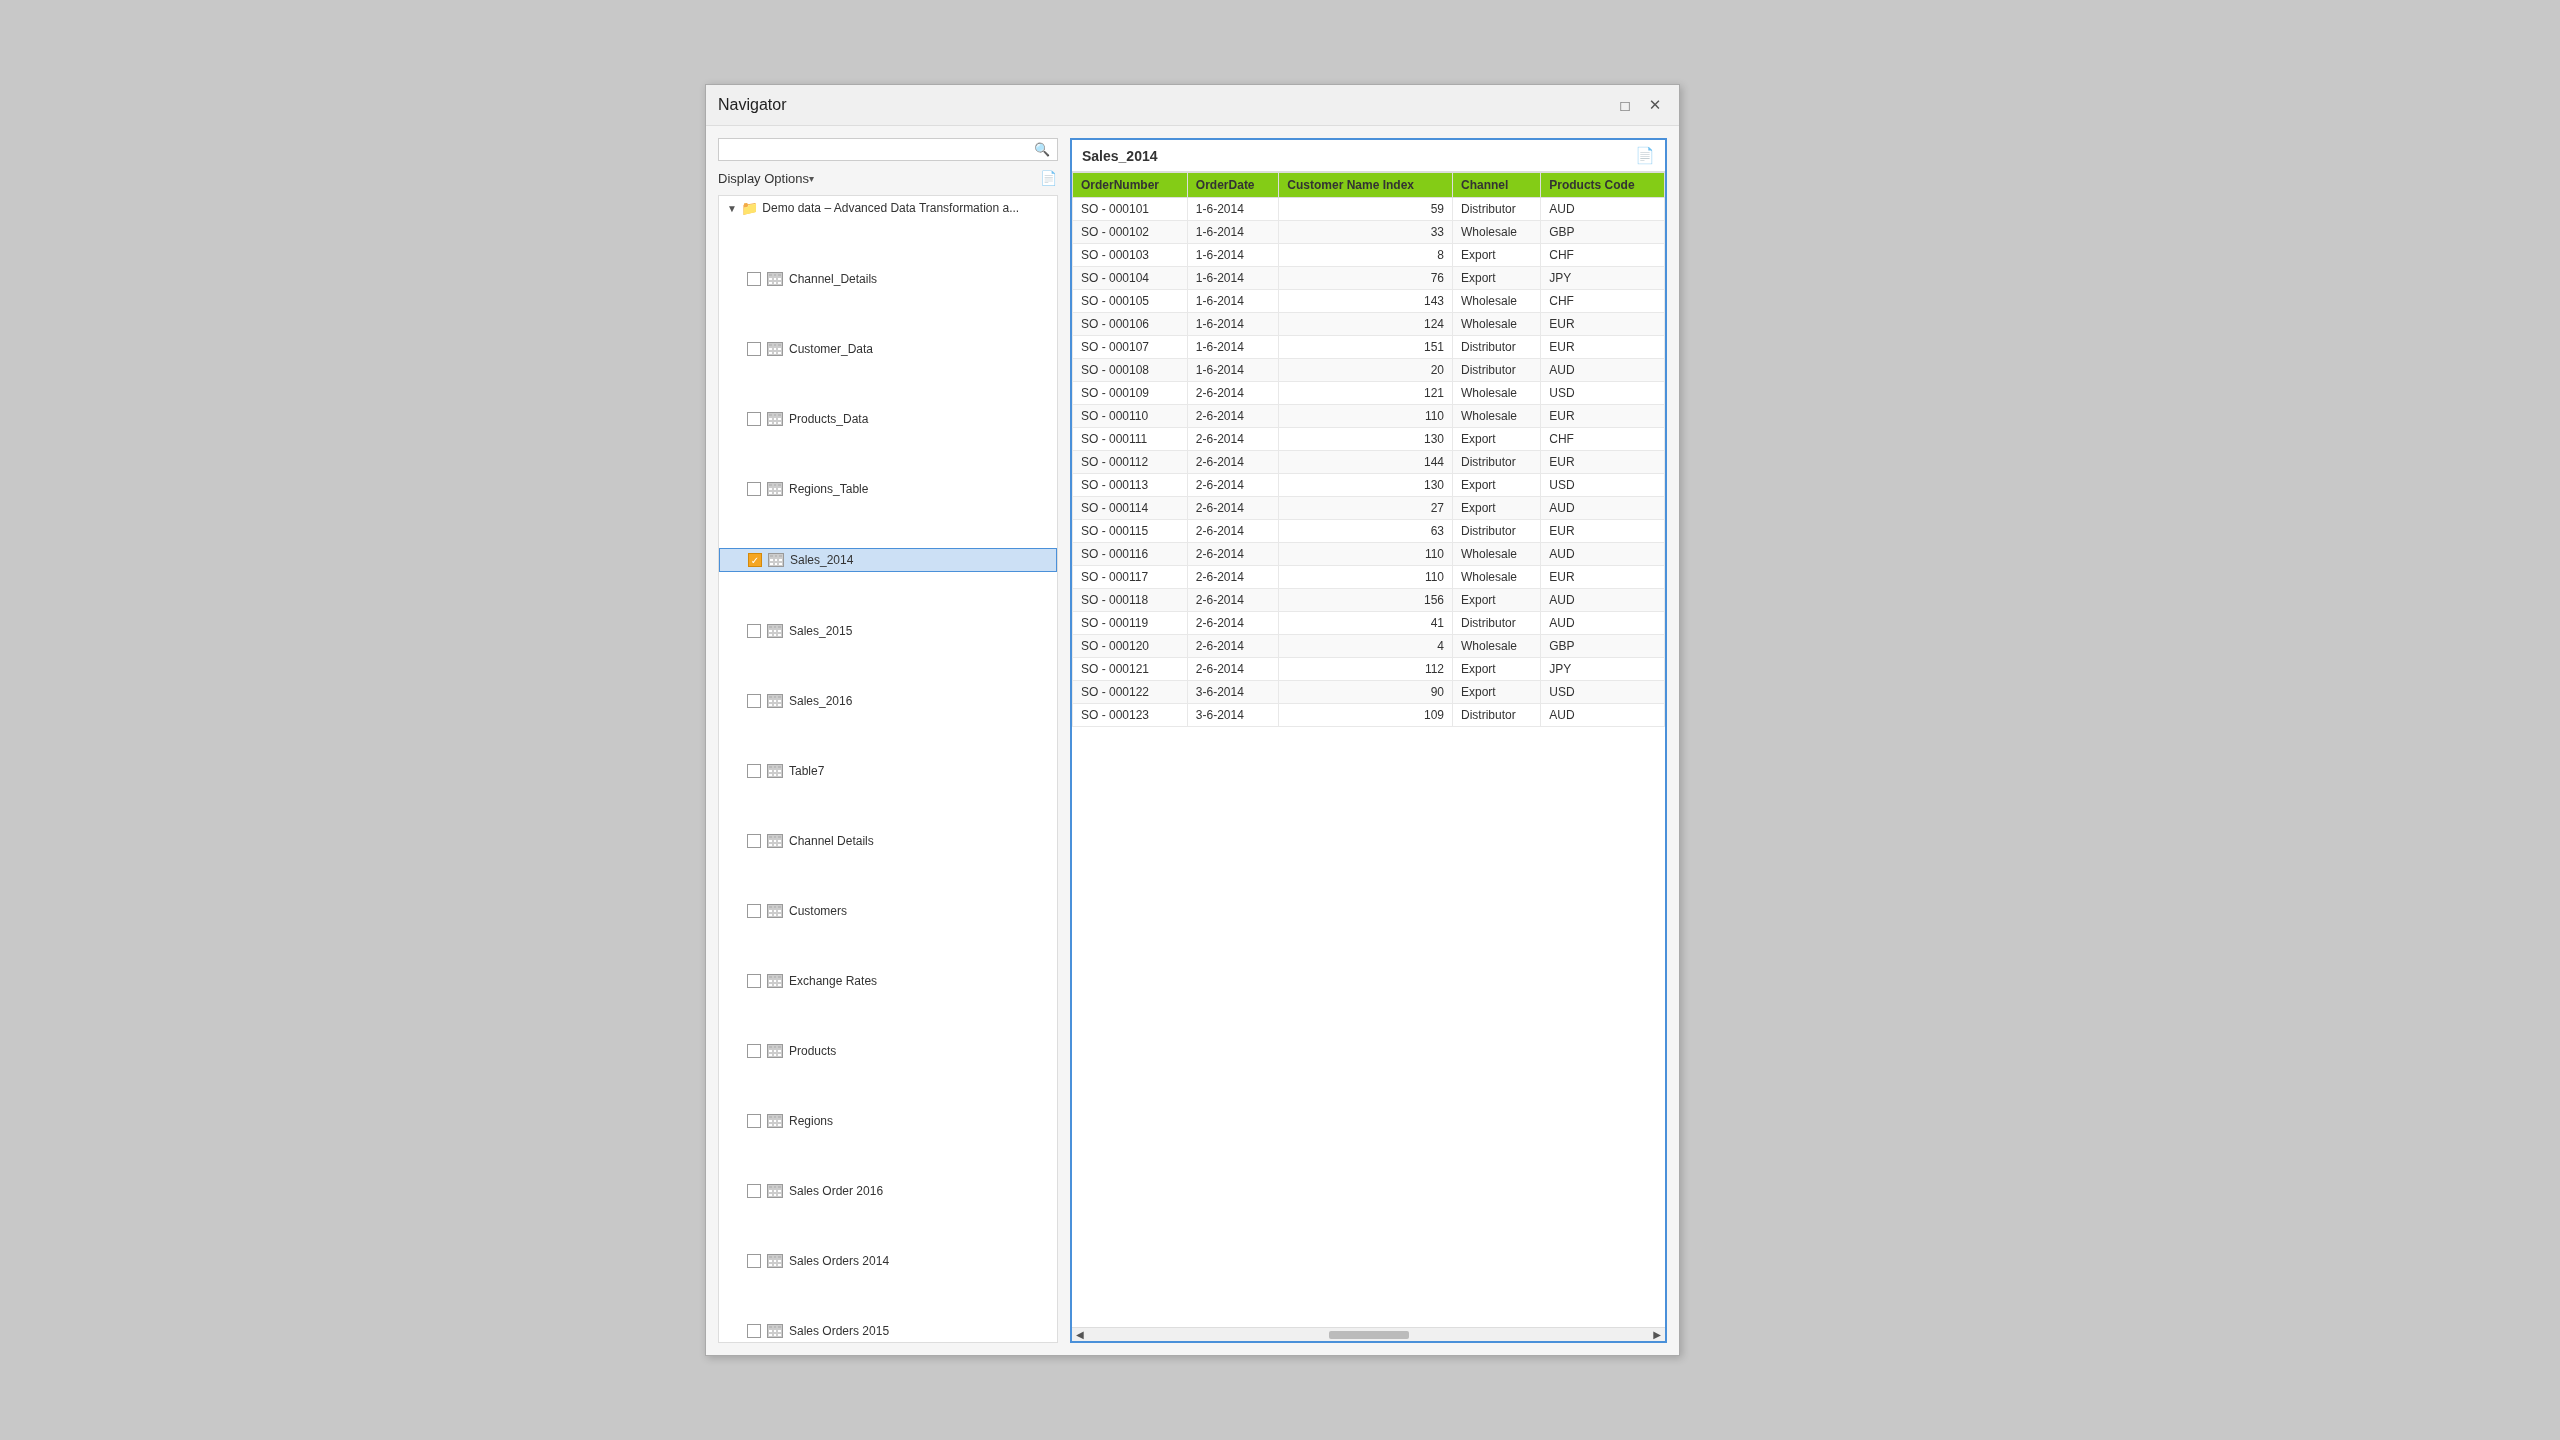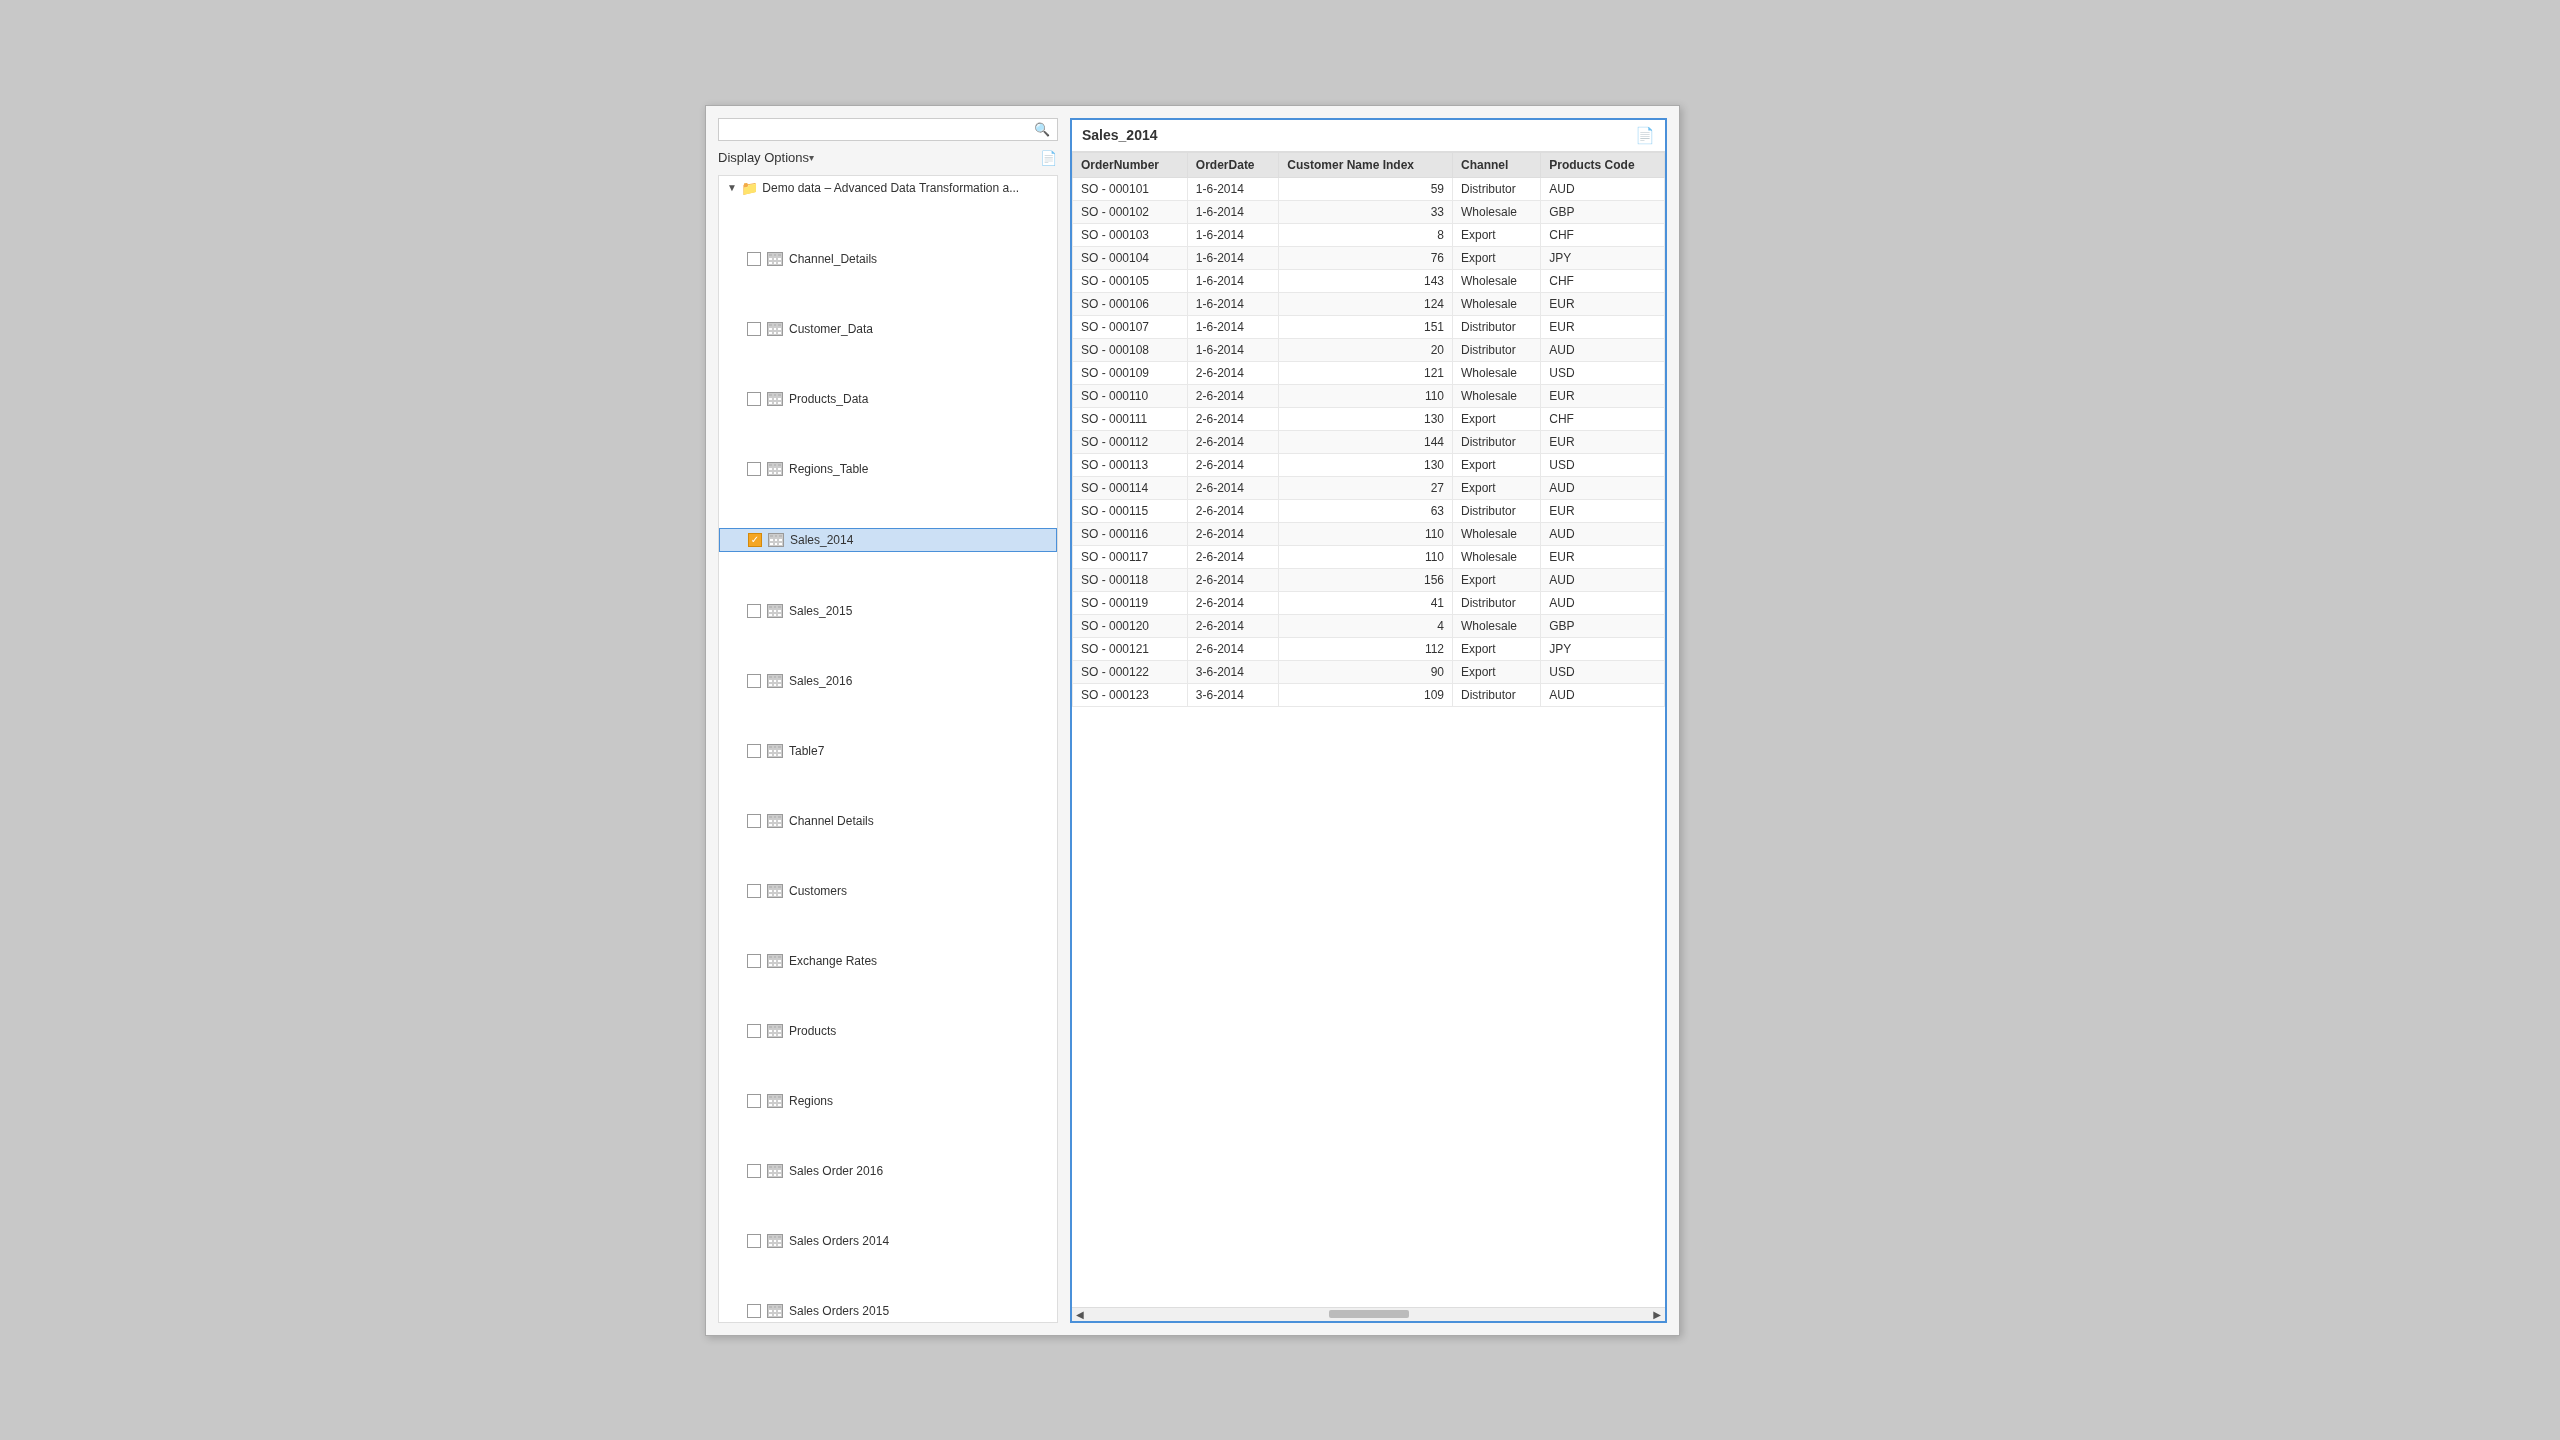--- a/index.html
+++ b/index.html
@@ -274,21 +274,21 @@
       flex: 1;
       overflow: hidden;
       position: relative;
     }
     .data-table {
       width: 100%;
       border-collapse: collapse;
       font-size: 12px;
     }
     .data-table th {
-      background: #e5e5e5;
+      background: #84cc16;
       border: 1px solid #ddd;
       padding: 5px 8px;
       text-align: left;
       font-weight: 600;
       color: #333;
       white-space: nowrap;
     }
     .data-table td {
       border: 1px solid #e8e8e8;
       padding: 4px 8px;
@@ -353,20 +353,27 @@
     }
   </style>
 </head>
 <body>
 
 <div class="shell">
 
 
   <div class="navigator-dialog">
 
+    <div class="dialog-titlebar">
+      <span class="dialog-title">Navigator</span>
+      <div class="dialog-controls">
+        <button class="dialog-btn">□</button>
+        <button class="dialog-btn close-btn">✕</button>
+      </div>
+    </div>
 
     <div class="dialog-content">
 
       <div class="nav-pane">
 
         <div class="search-box">
           <input class="search-input" type="text" style="">
           <span class="search-icon">🔍</span>
         </div>
 

